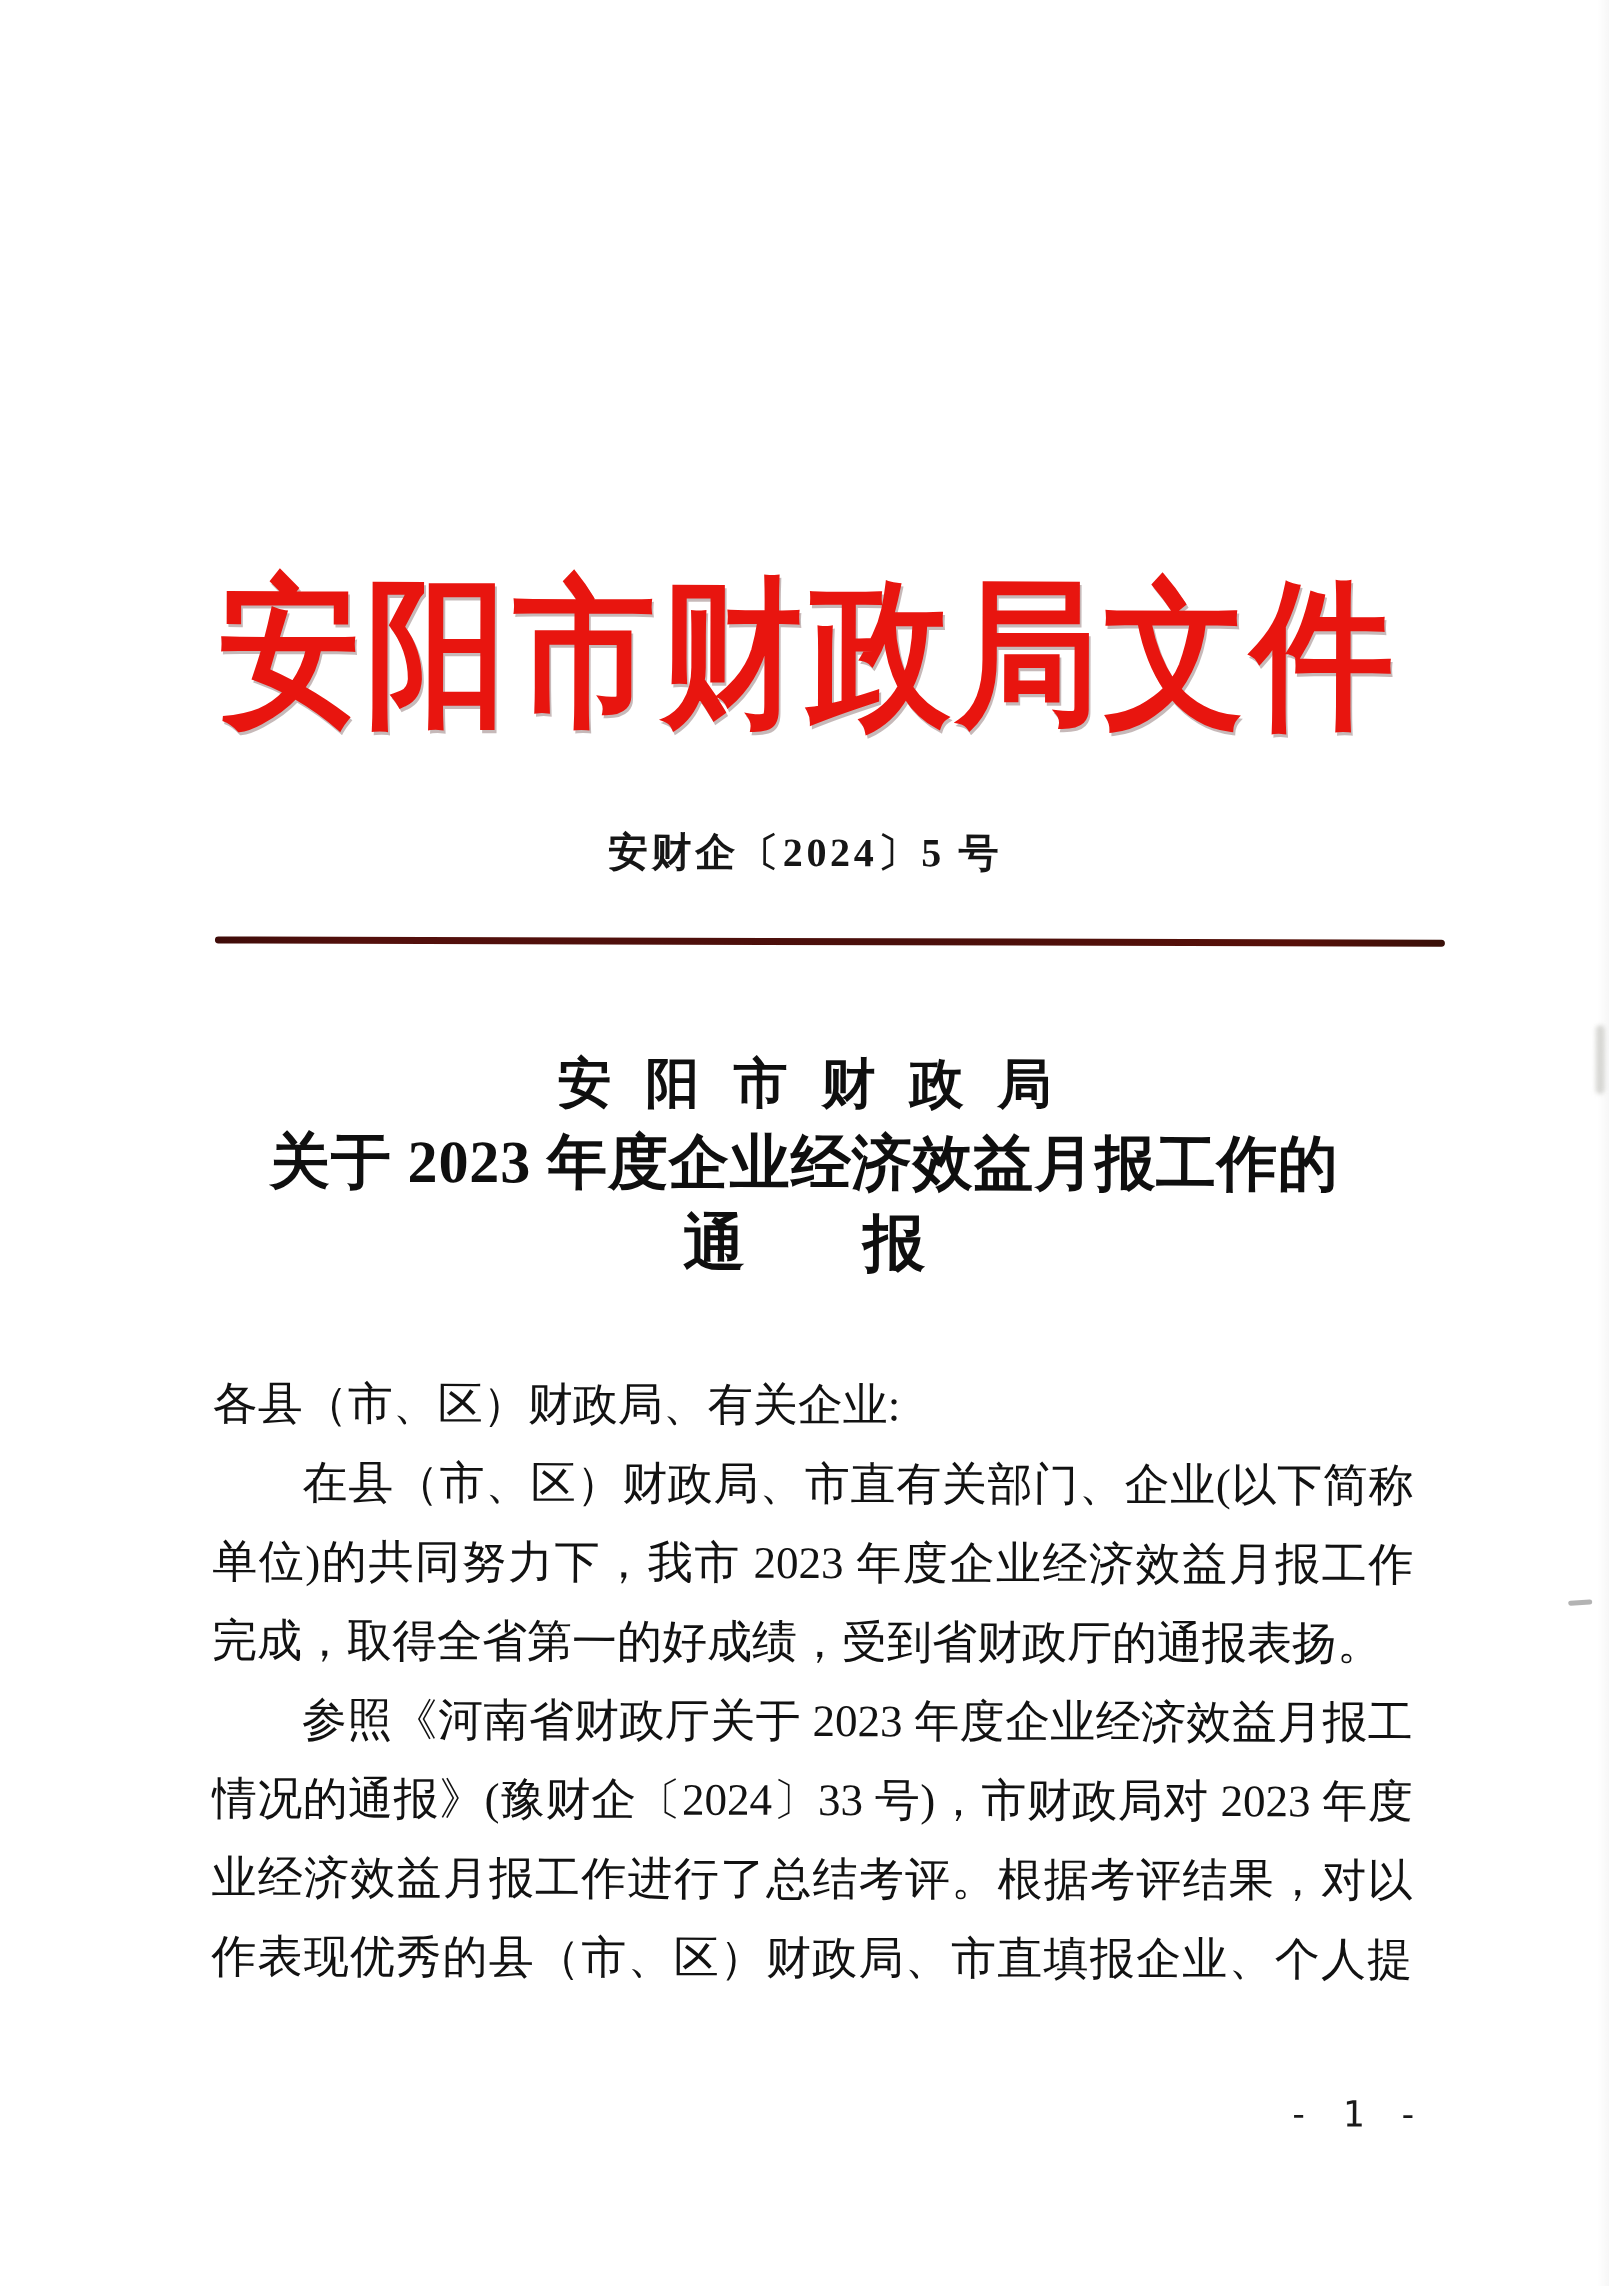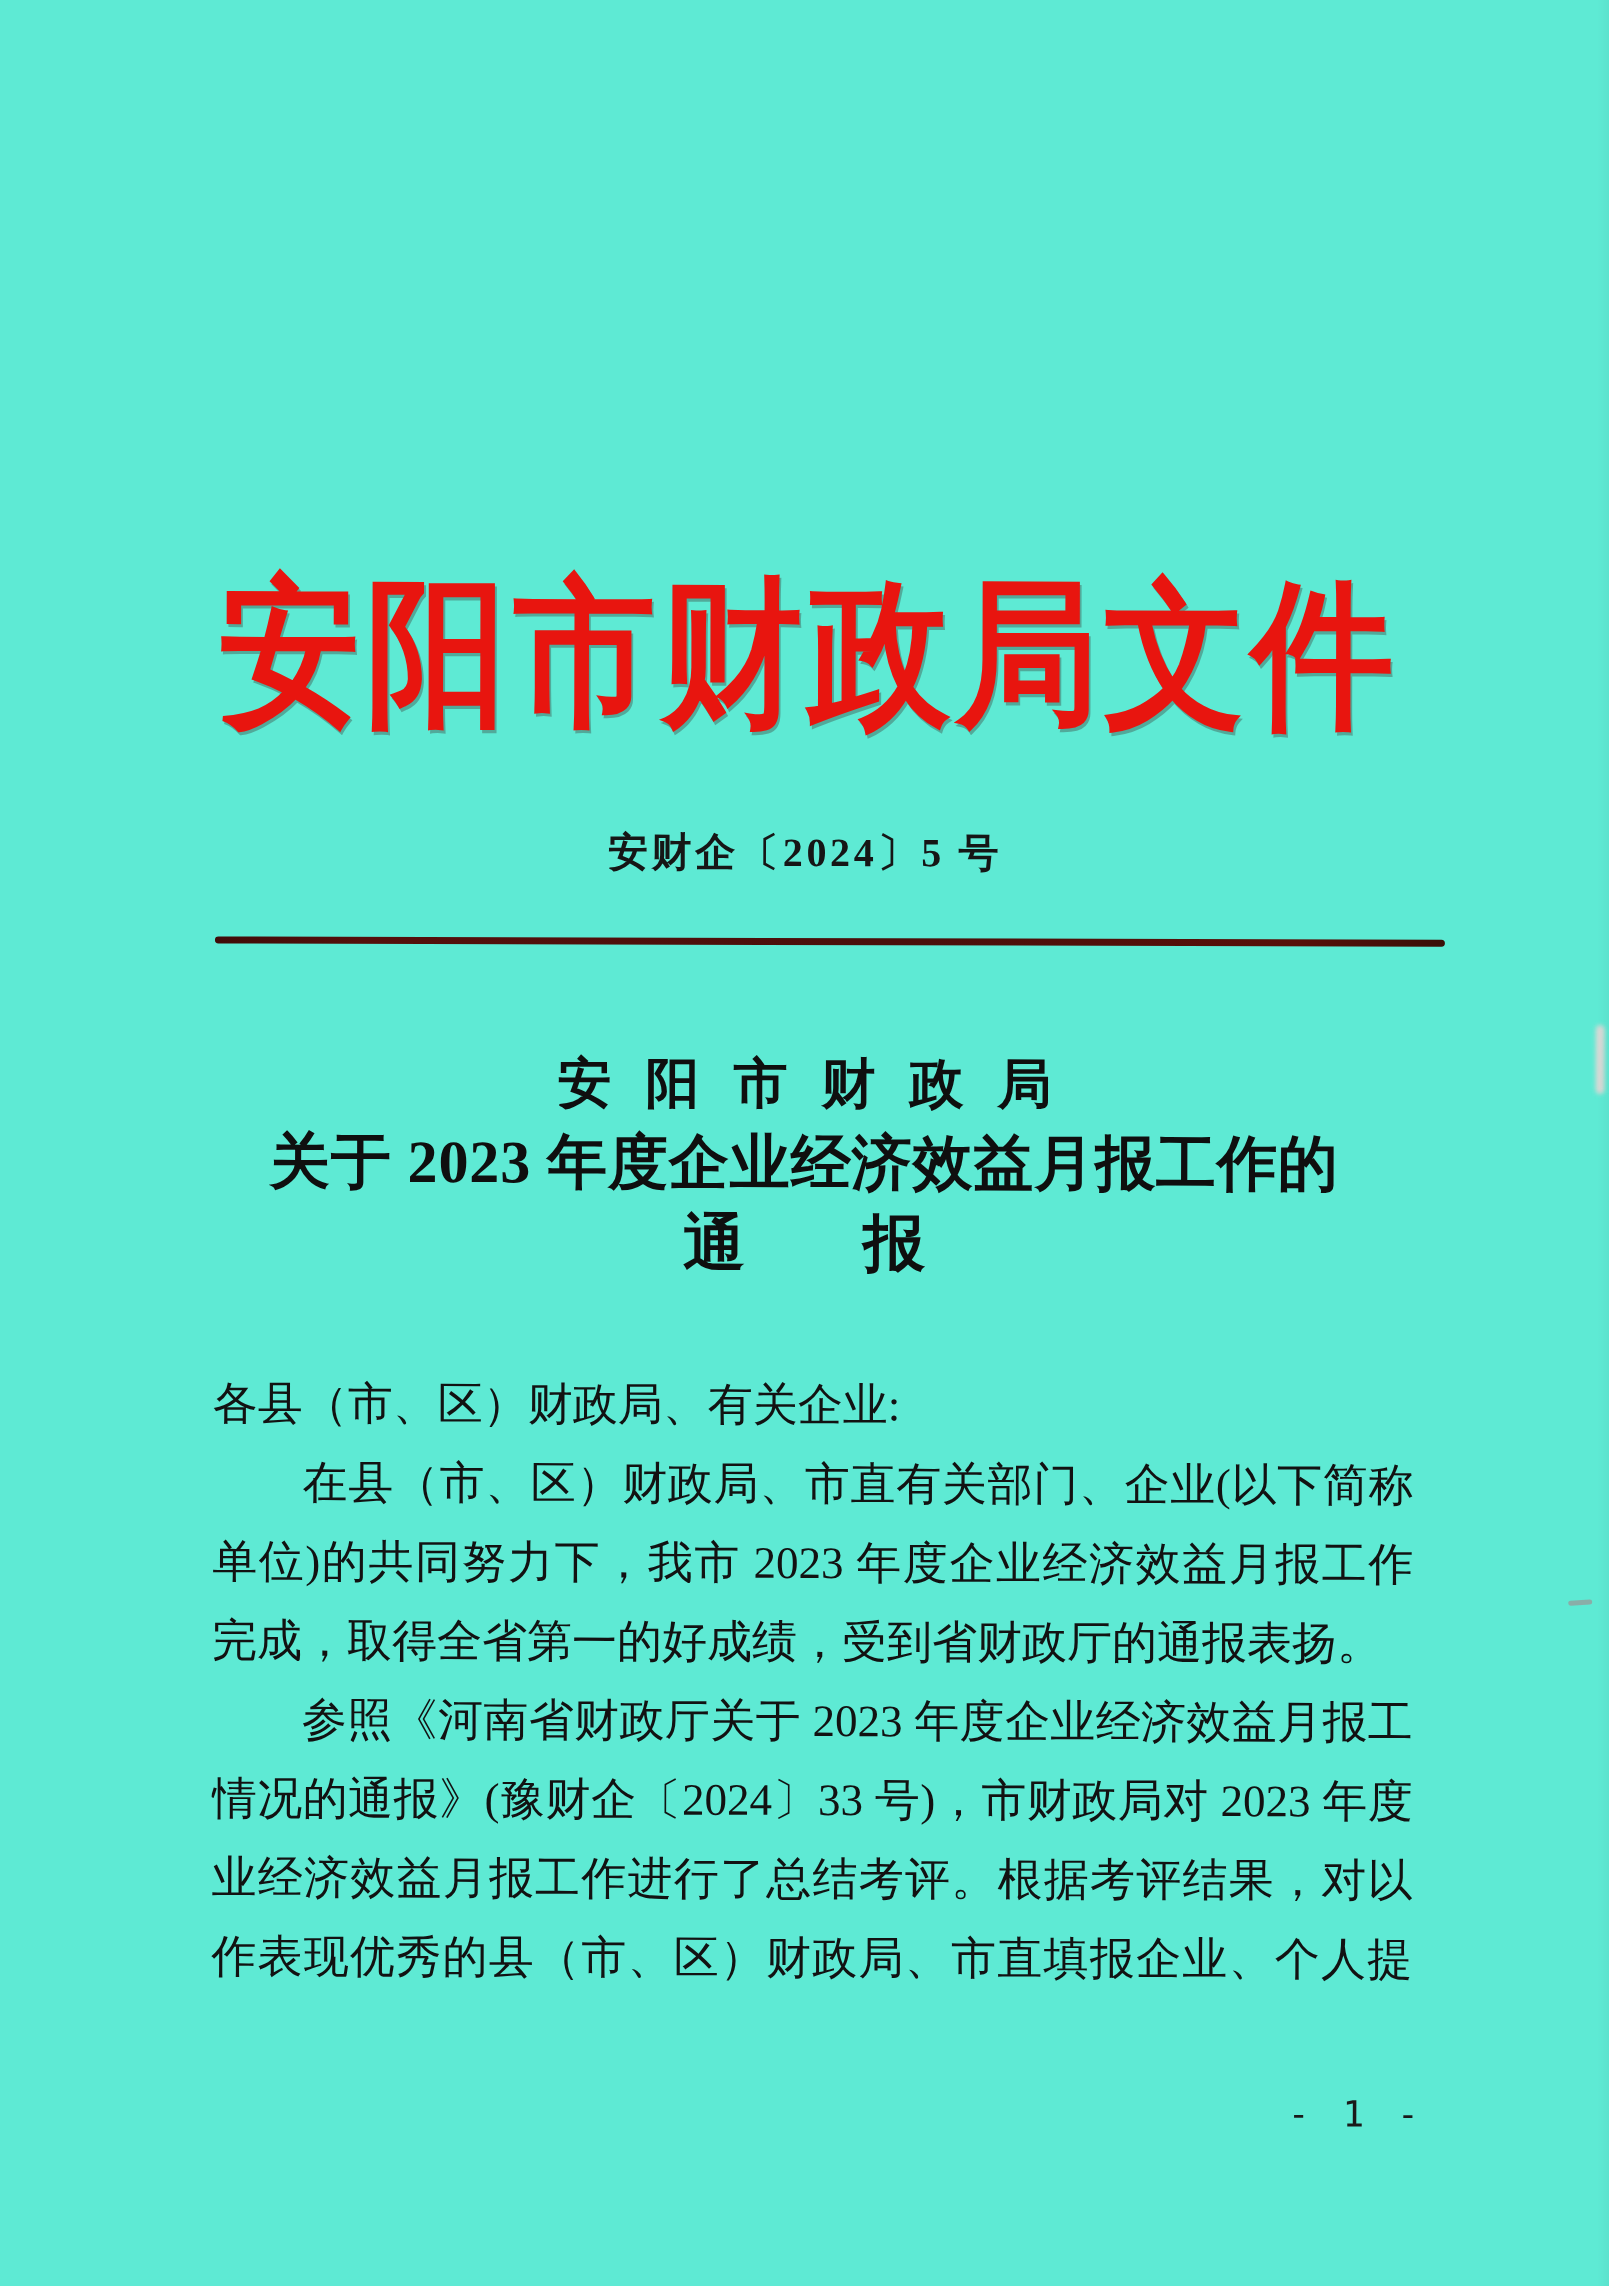--- a/index.html
+++ b/index.html
@@ -6,21 +6,21 @@
     margin: 0;
     padding: 0;
     background: #8a8a8a;
     font-family: "Liberation Serif", "DejaVu Serif", serif;
   }
   .page {
     position: relative;
     width: 1610px;
     height: 2286px;
     margin: 0 auto;
-    background: #5eead4;
+    background: #ffffff;
     overflow: hidden;
     color: #111;
   }
   .scan {
     position: absolute;
     inset: 0;
     transform: rotate(0.15deg);
     transform-origin: 50% 40%;
   }
 

